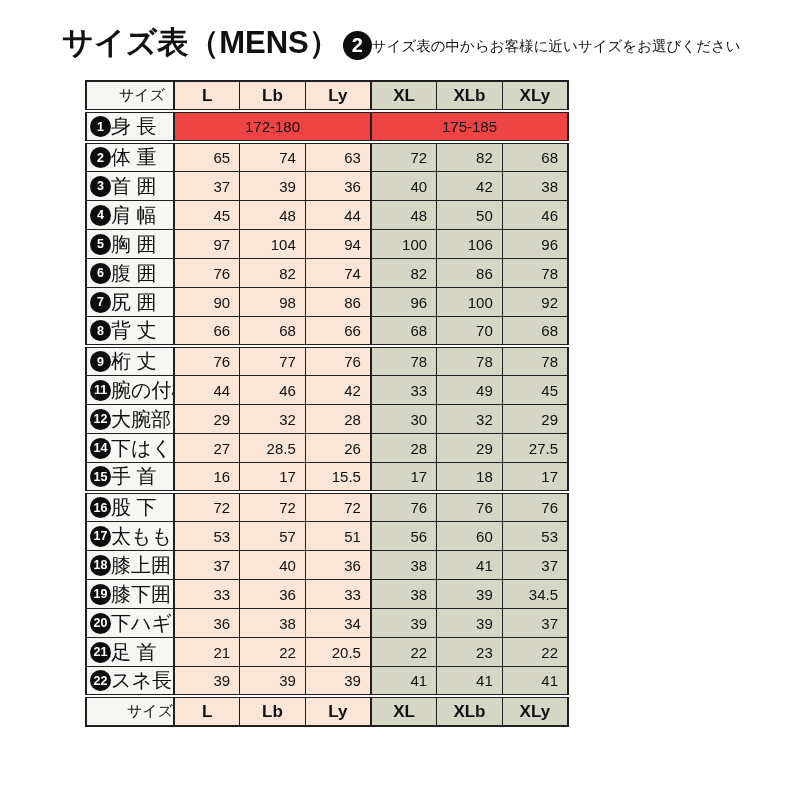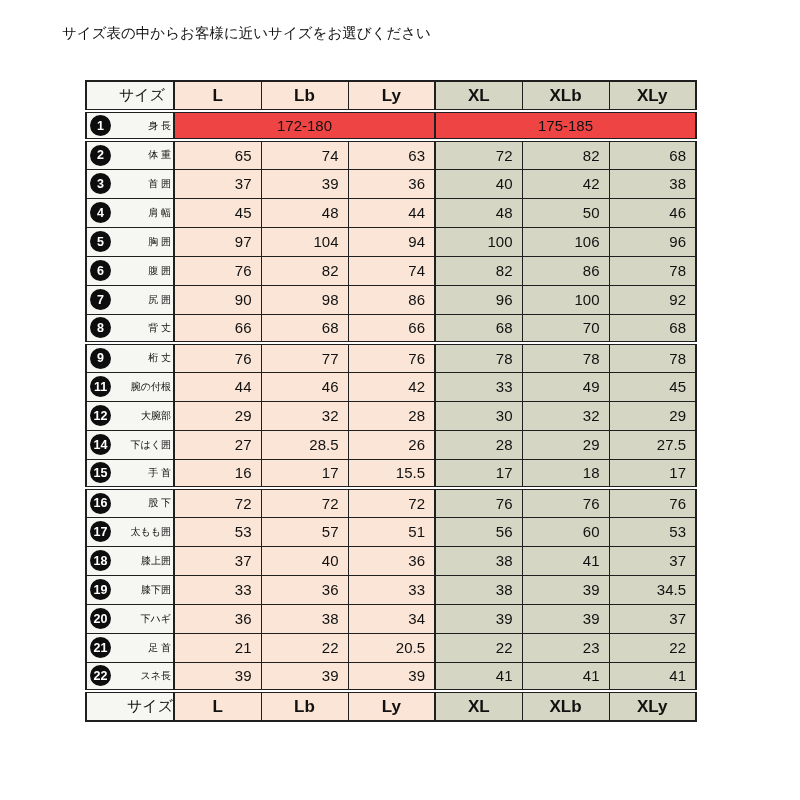--- a/index.html
+++ b/index.html
@@ -15,50 +15,54 @@
 
   
   .page-header{position:absolute;left:62px;top:24px;display:flex;align-items:flex-end;}
   .page-title{font-size:31px;font-weight:bold;letter-spacing:0px;line-height:38px;white-space:nowrap;display:flex;align-items:center;}
   .title-badge{display:inline-flex;align-items:center;justify-content:center;
     width:29px;height:29px;border-radius:50%;background:#0d0d0d;color:#fff;
     font-size:20px;font-weight:bold;margin-left:3px;margin-top:4px;}
   .page-subtitle{font-size:14.5px;font-weight:normal;margin-bottom:6px;white-space:nowrap;}
 
   
-  table.size-table{position:absolute;left:85px;top:80px;width:612px;
+  table.size-table{position:absolute;left:85px;top:80px;width:484px;
     border-collapse:collapse;table-layout:fixed;border:2px solid var(--border);}
   col.c-label{width:88px;}
   th,td{border:1px solid var(--border);height:29px;font-size:15px;overflow:hidden;white-space:nowrap;}
   thead th,tfoot td{height:30px;}
 
   .corner{background:var(--label-bg);text-align:right;padding-right:8px;font-weight:normal;font-size:15px;}
   .size-head{font-weight:bold;font-size:17px;text-align:center;}
   .peach{background:var(--peach);}
   .olive{background:var(--olive);}
   .lbl-col{background:var(--label-bg);border-right:2px solid var(--border);}
   .grp-end{border-right:2px solid var(--border);}
 
   .row-label{display:flex;align-items:center;padding:0 2px;height:100%;}
   td.lbl-col{padding:0;}
   .numcircle{flex:0 0 auto;display:inline-flex;align-items:center;justify-content:center;
     width:21px;height:21px;border-radius:50%;background:#0d0d0d;color:#fff;
     font-size:12.5px;font-weight:bold;margin-left:1px;}
-  .labtext{flex:1;text-align:right;font-size:10px;letter-spacing:0;}
+  .labtext{flex:1;text-align:left;font-size:20px;letter-spacing:0;}
 
   td.val{text-align:right;padding-right:9px;}
   td.range{background:#ef4444;text-align:center;}
 
   
   tr.sep td, tr.sep th{border-top:4px double var(--border);}
 </style>
 </head>
 <body>
 
 <div class="page-header">
+  <h1 class="page-title">
+      <span>サイズ表（MENS）</span>
+      <span class="title-badge">2</span>
+    </h1>
   <p class="page-subtitle">サイズ表の中からお客様に近いサイズをお選びください</p>
 </div>
 
 <table class="size-table">
   <colgroup>
     <col class="c-label">
       <col>
       <col>
       <col>
       <col>

